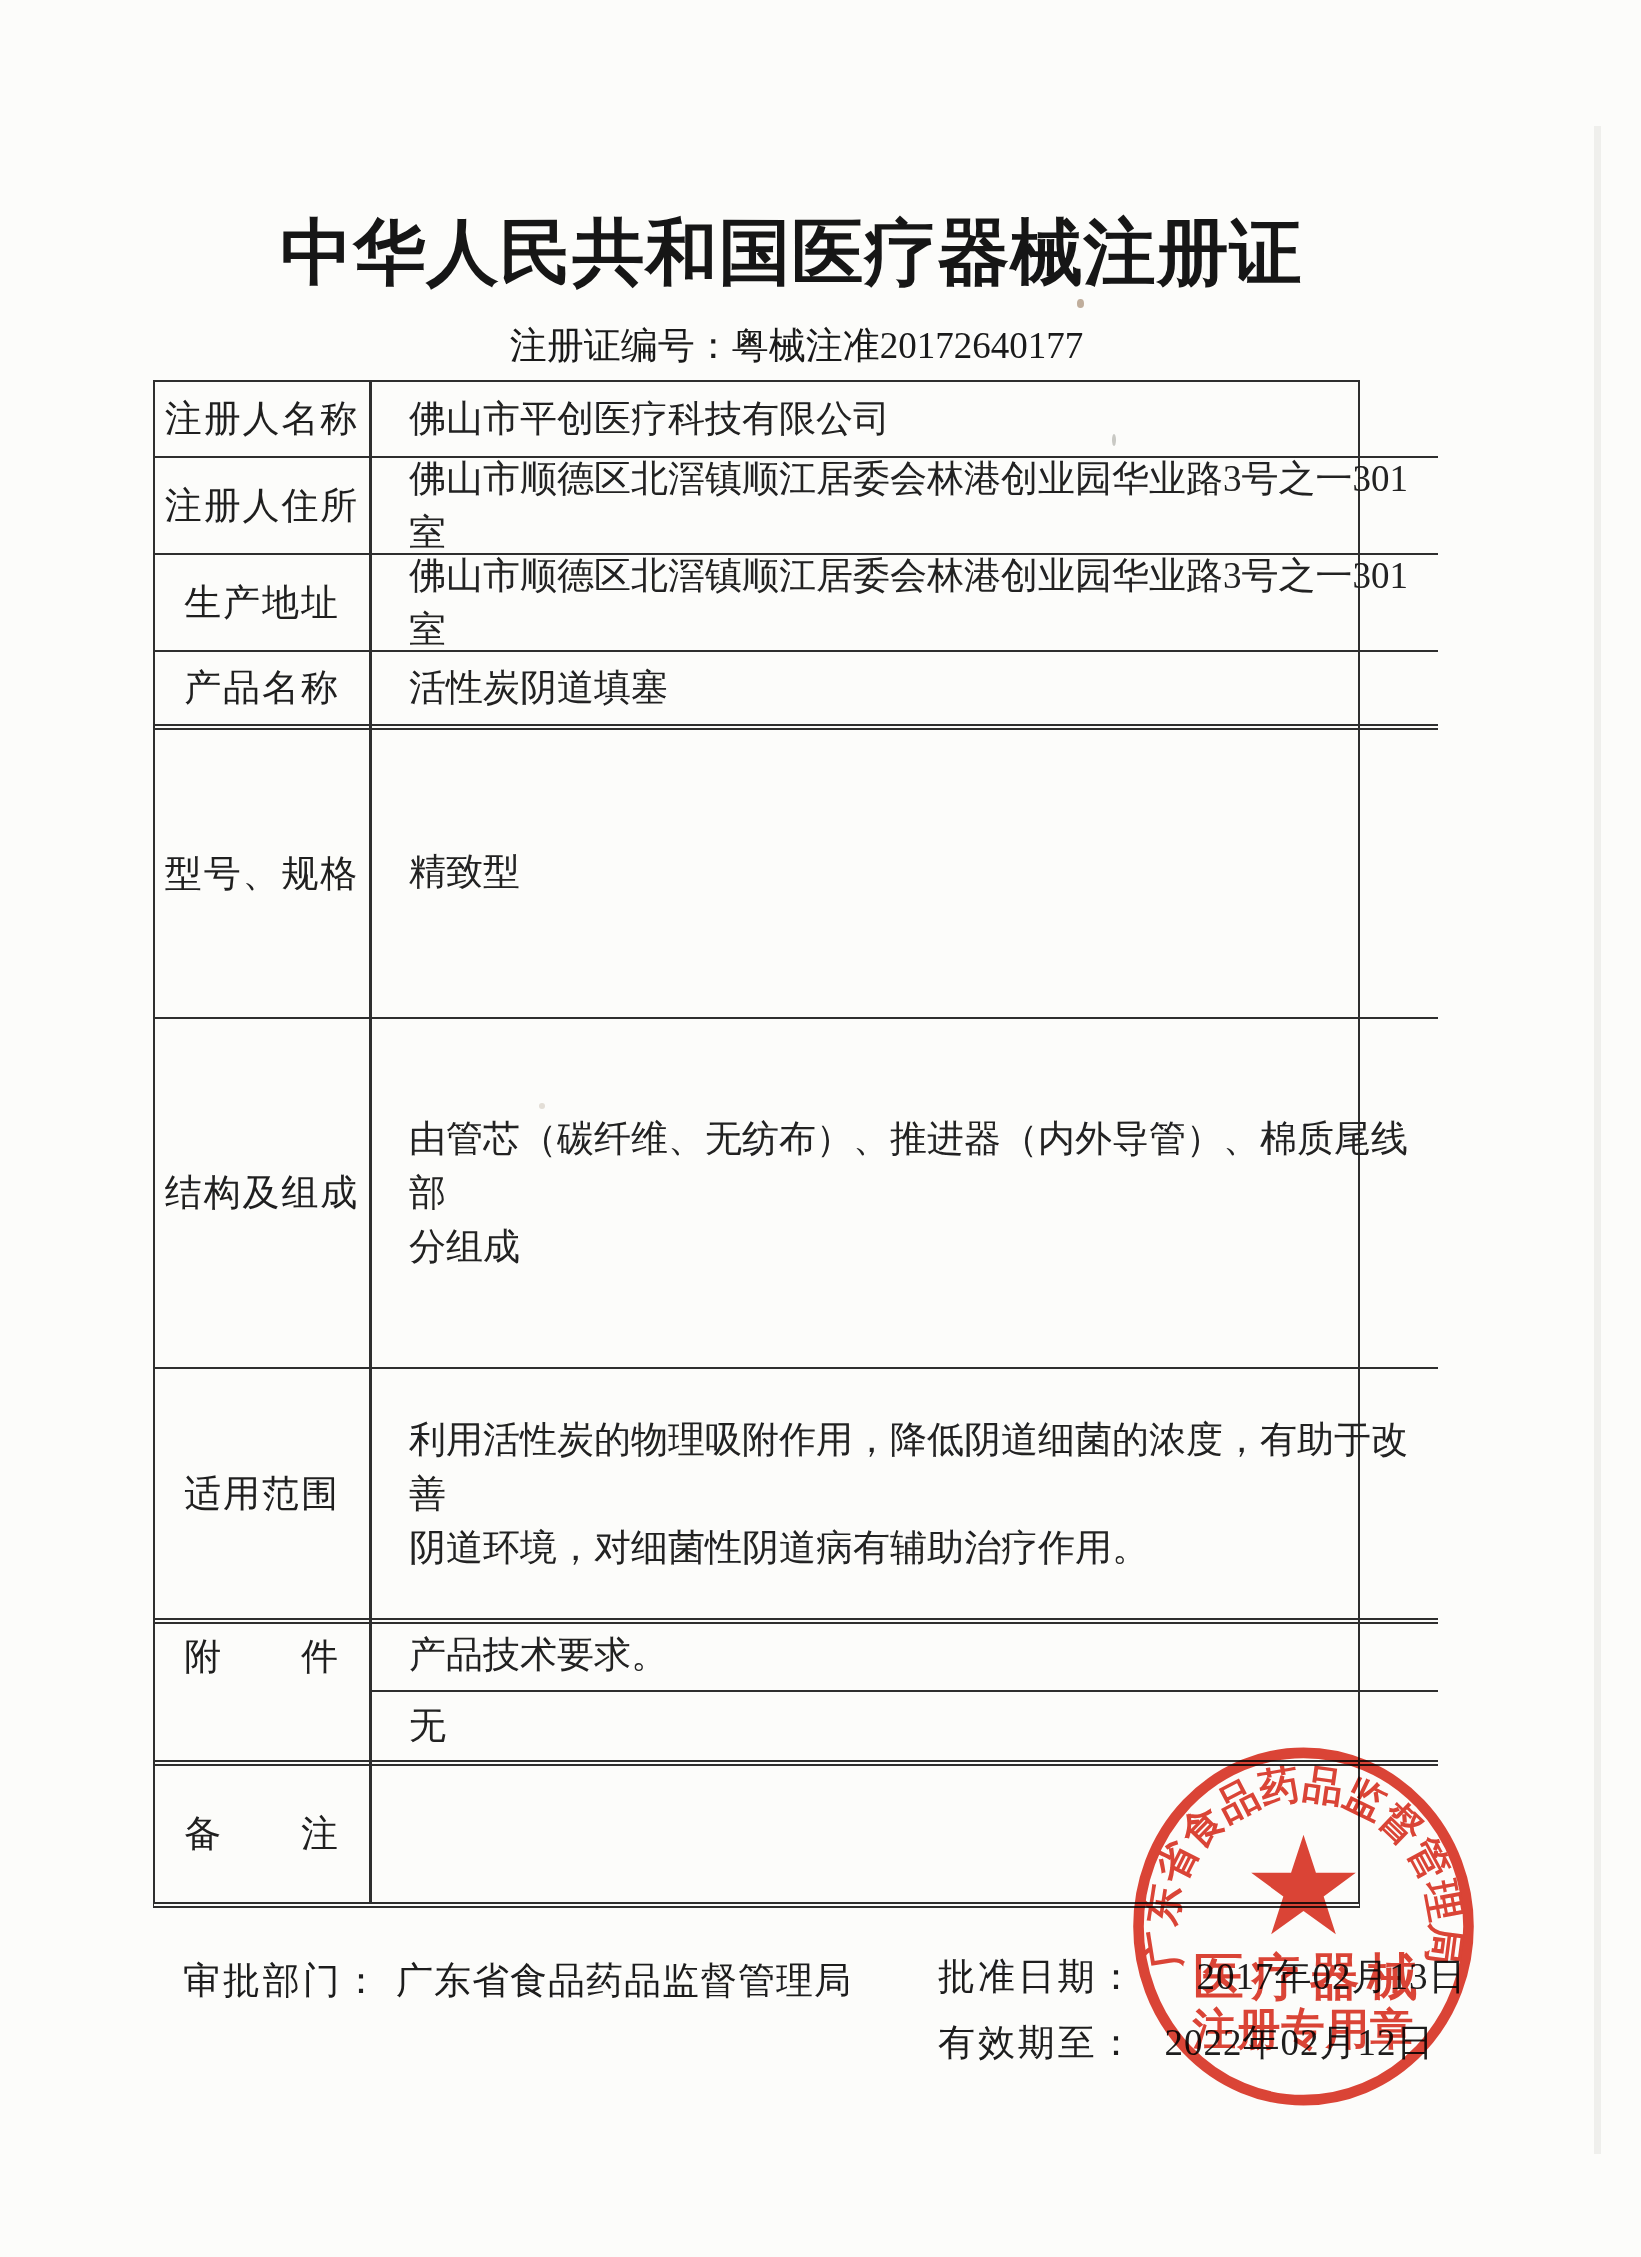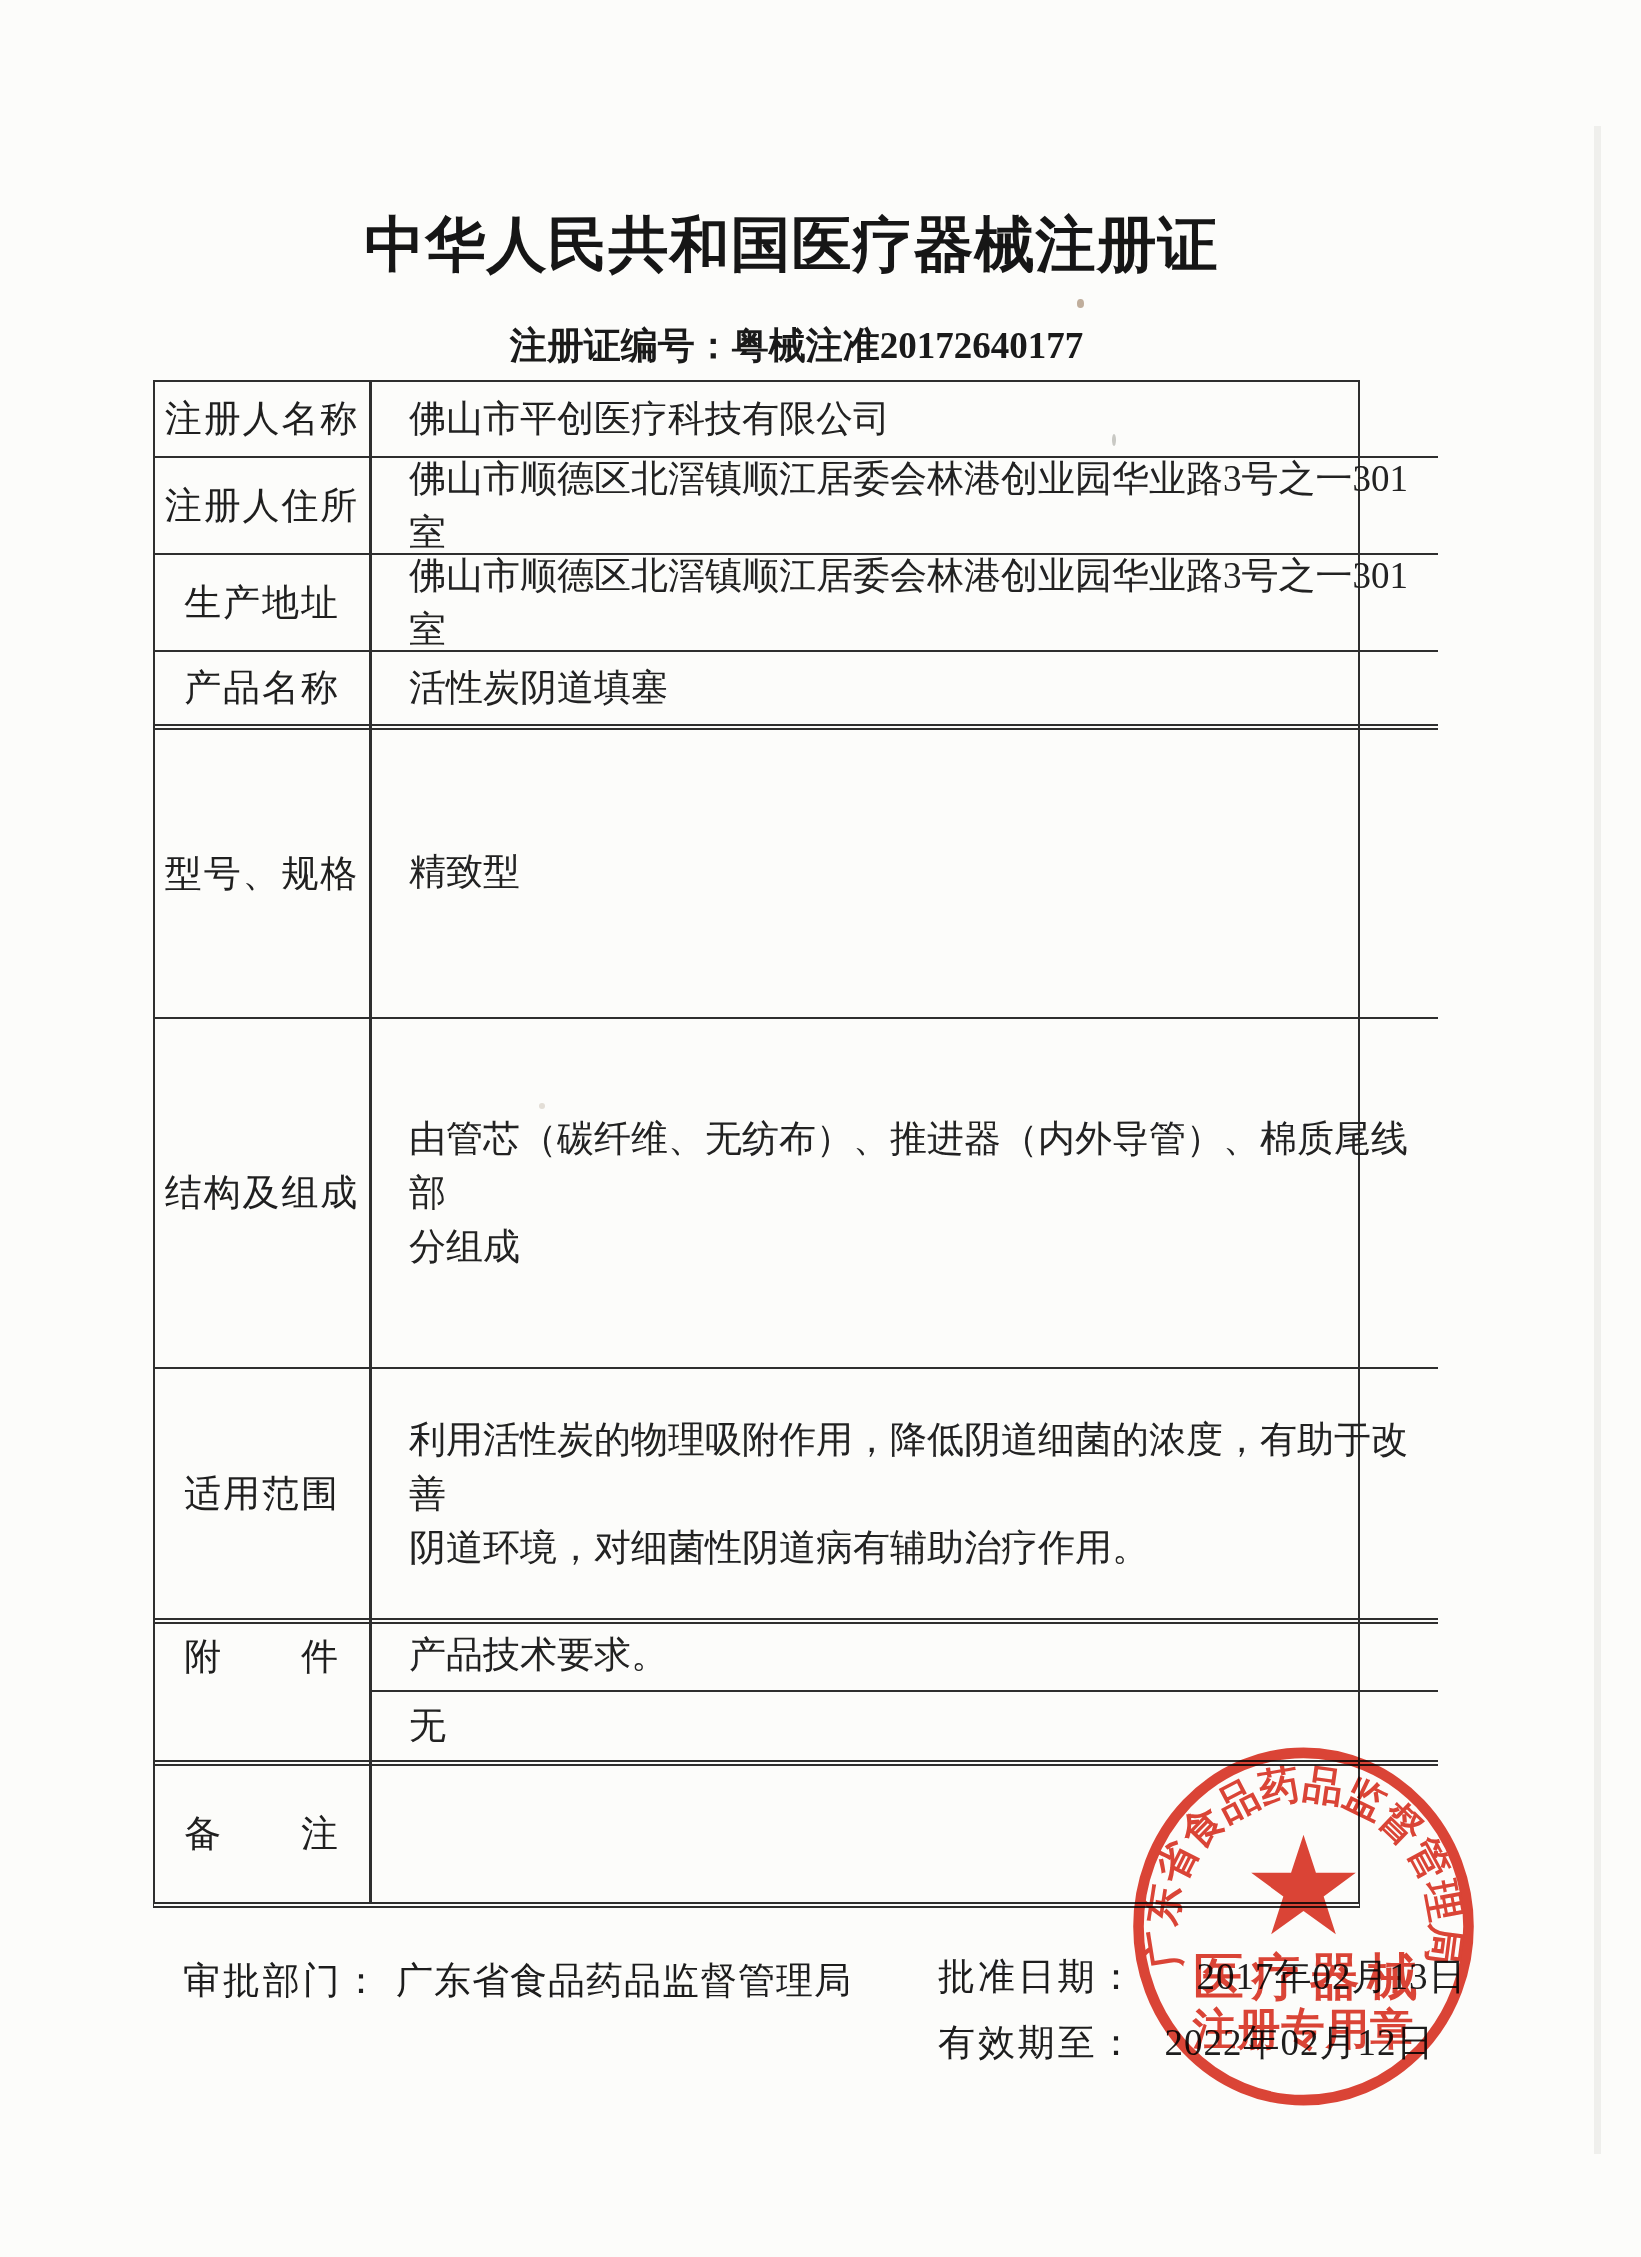--- a/index.html
+++ b/index.html
@@ -9,28 +9,28 @@
     background:#fcfcfa;
     overflow:hidden;
     font-family:"Liberation Serif","DejaVu Serif",serif;
     color:#1d1d1d;
   }
   .title{
     position:absolute;top:205px;left:0;right:58px;
     text-align:center;
     font-family:"Liberation Sans","DejaVu Sans",sans-serif;
     font-weight:900;
-    font-size:60px;
+    font-size:72px;
     letter-spacing:1px;
     color:#161616;
   }
   .subtitle{
     position:absolute;top:321px;left:0;right:48px;
     text-align:center;
-    font-weight:bold;
+    font-weight:normal;
     font-size:37px;
     color:#1a1a1a;
   }
   .cert-table{
     position:absolute;left:153px;top:380px;
     width:1207px;
     box-sizing:border-box;
     border:2.9px solid #2e2e2e;
     border-bottom:6.8px double #2e2e2e;
     display:grid;

